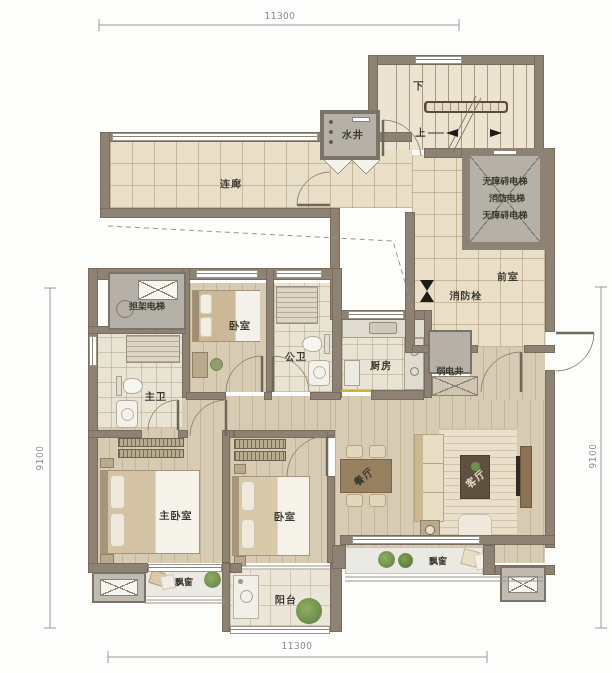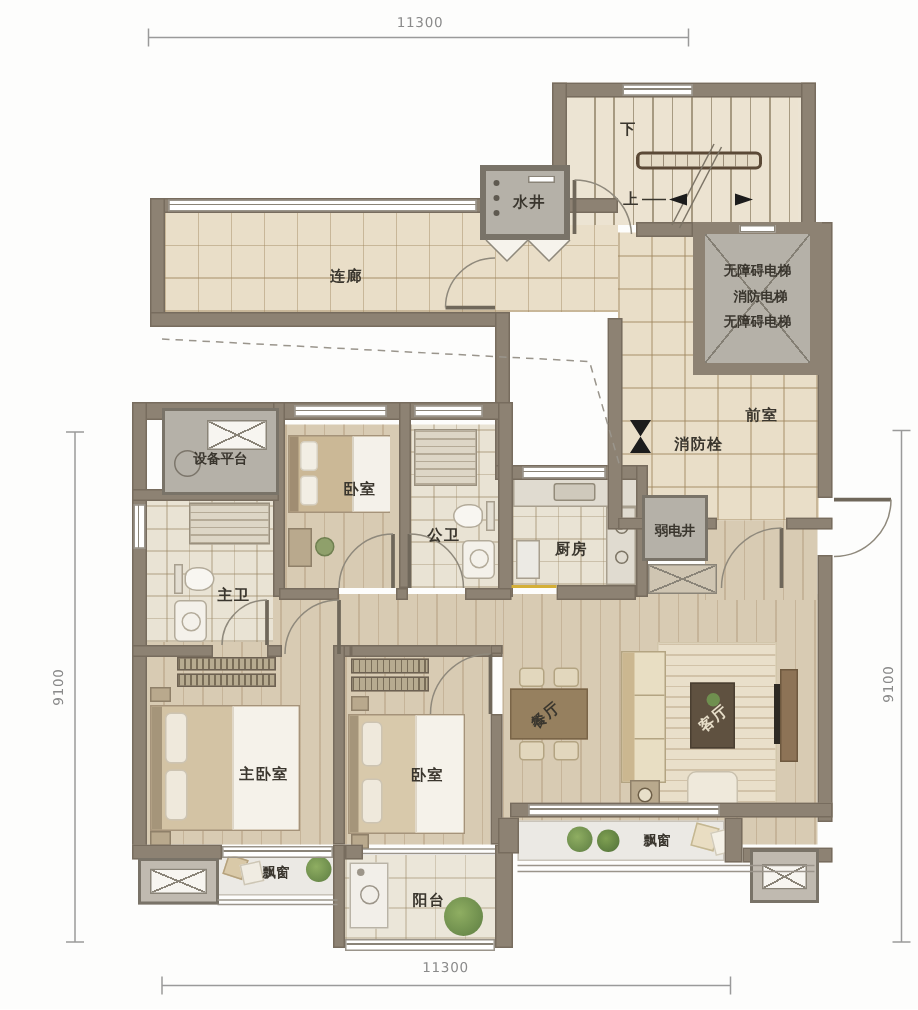--- a/index.html
+++ b/index.html
@@ -311,22 +311,22 @@
 
   <div class="lbl" style="left:231px;top:184px;">连廊</div>
   <div class="lbl" style="left:353px;top:135px;">水井</div>
   <div class="lbl" style="left:419px;top:86px;">下</div>
   <div class="lbl" style="left:421px;top:133px;">上</div>
   <div class="lbl small" style="left:505px;top:181px;">无障碍电梯</div>
   <div class="lbl small" style="left:507px;top:198px;">消防电梯</div>
   <div class="lbl small" style="left:505px;top:215px;">无障碍电梯</div>
   <div class="lbl" style="left:508px;top:277px;">前室</div>
   <div class="lbl" style="left:466px;top:296px;">消防栓</div>
-  <div class="lbl small" style="left:450px;top:354px;">弱电井</div>
-  <div class="lbl small" style="left:147px;top:306px;">设备平台</div>
+  <div class="lbl small" style="left:450px;top:371px;">弱电井</div>
+  <div class="lbl small" style="left:147px;top:306px;">担架电梯</div>
   <div class="lbl" style="left:240px;top:326px;">卧室</div>
   <div class="lbl" style="left:296px;top:357px;">公卫</div>
   <div class="lbl" style="left:381px;top:366px;">厨房</div>
   <div class="lbl" style="left:156px;top:397px;">主卫</div>
   <div class="lbl" style="left:176px;top:516px;">主卧室</div>
   <div class="lbl" style="left:285px;top:517px;">卧室</div>
   <div class="lbl rot45" style="left:364px;top:477px;">餐厅</div>
   <div class="lbl rot45 light" style="left:476px;top:479px;">客厅</div>
   <div class="lbl small" style="left:184px;top:582px;">飘窗</div>
   <div class="lbl" style="left:286px;top:600px;">阳台</div>

